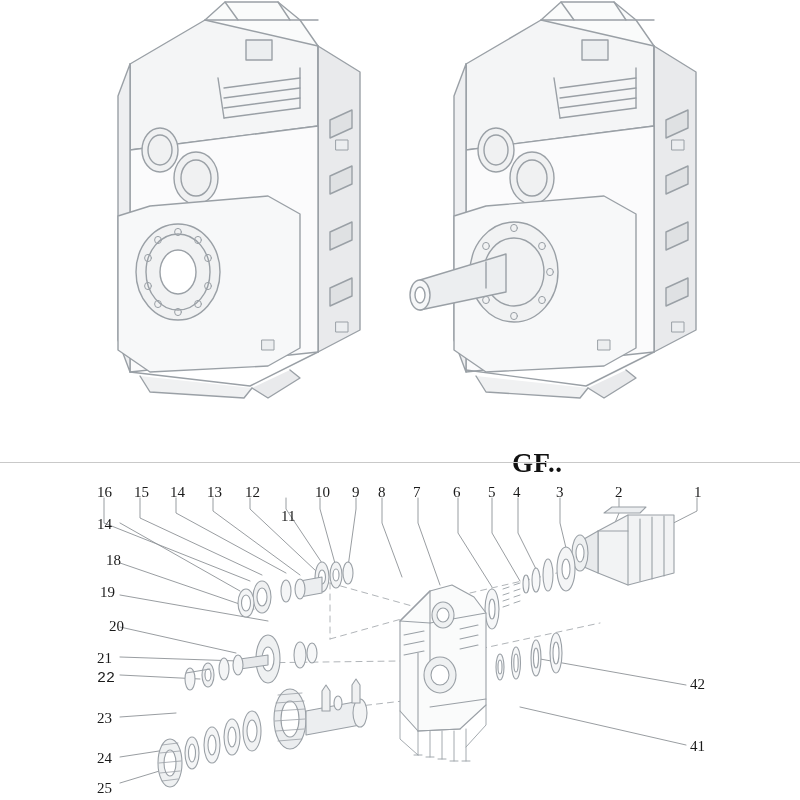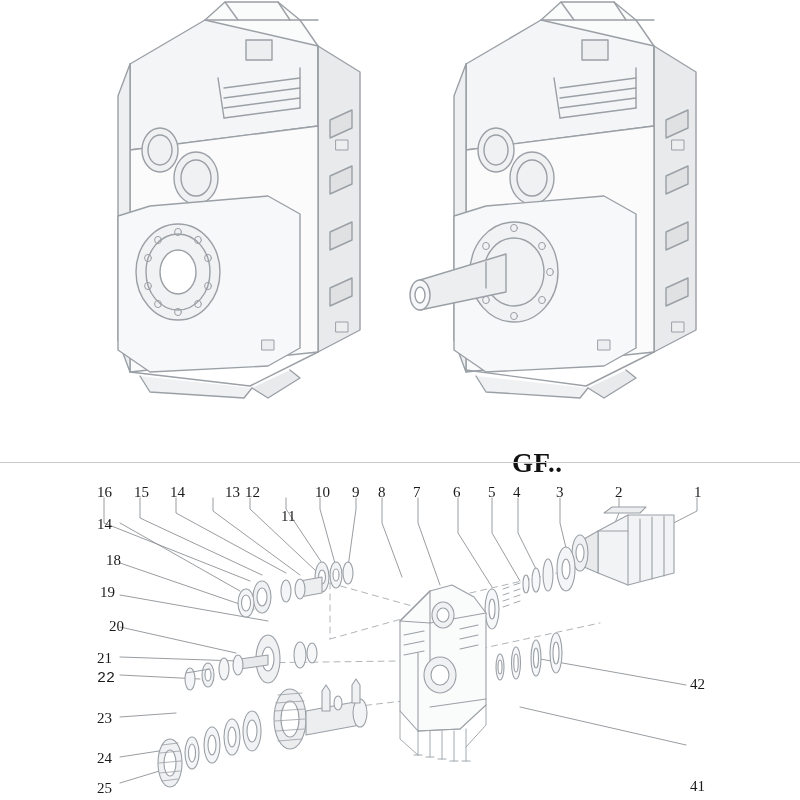--- a/index.html
+++ b/index.html
@@ -411,21 +411,21 @@
         </g>
       </g>
     </svg>
   </div>
 
   <div>
 
     <span class="num" style="left:97px;  top:484px;">16</span>
     <span class="num" style="left:134px; top:484px;">15</span>
     <span class="num" style="left:170px; top:484px;">14</span>
-    <span class="num" style="left:207px; top:484px;margin-left:18px;">13</span>
+    <span class="num" style="left:207px; top:484px;">13</span>
     <span class="num" style="left:245px; top:484px;">12</span>
     <span class="num" style="left:281px; top:484px;margin-top:24px;">11</span>
     <span class="num" style="left:315px; top:484px;">10</span>
     <span class="num" style="left:352px; top:484px;">9</span>
     <span class="num" style="left:378px; top:484px;">8</span>
     <span class="num" style="left:413px; top:484px;">7</span>
     <span class="num" style="left:453px; top:484px;">6</span>
     <span class="num" style="left:488px; top:484px;">5</span>
     <span class="num" style="left:513px; top:484px;">4</span>
     <span class="num" style="left:556px; top:484px;">3</span>
@@ -436,16 +436,16 @@
     <span class="num" style="left:97px; top:552px;margin-left:9px;">18</span>
     <span class="num" style="left:100px; top:584px;text-align:center;">19</span>
     <span class="num" style="left:97px; top:618px;margin-left:12px;">20</span>
     <span class="num" style="left:97px; top:650px;">21</span>
     <span class="num" style="left:97px; top:670px;font-family:Liberation Mono, monospace;">22</span>
     <span class="num" style="left:97px; top:710px;">23</span>
     <span class="num" style="left:97px; top:750px;">24</span>
     <span class="num" style="left:97px; top:780px;">25</span>
 
     <span class="num" style="left:690px; top:676px;">42</span>
-    <span class="num" style="left:690px; top:738px;margin-top:40px;">41</span>
+    <span class="num" style="left:690px; top:738px;">41</span>
   </div>
 
 </div>
 
 </body></html>

